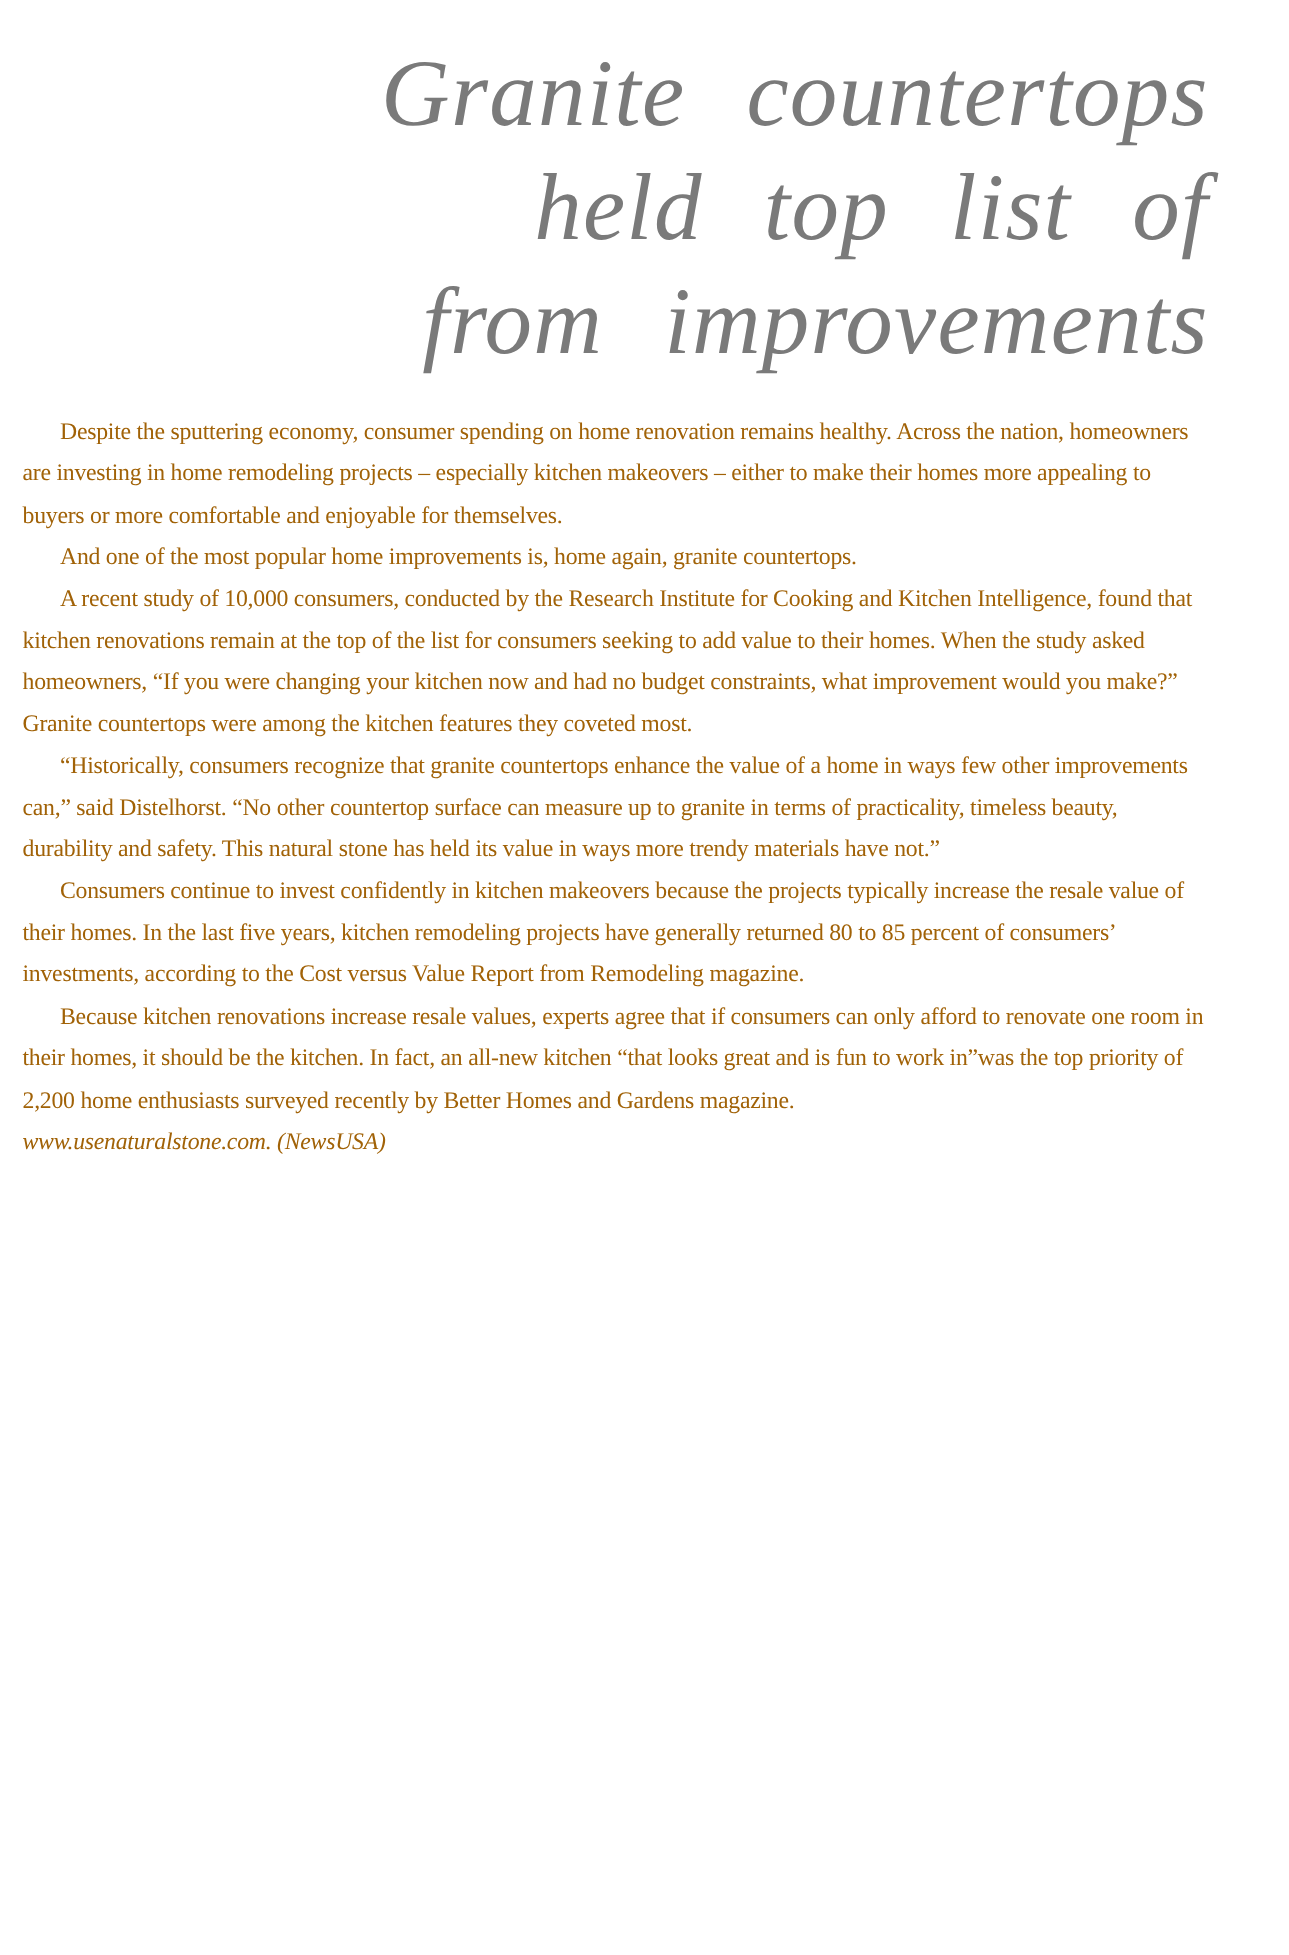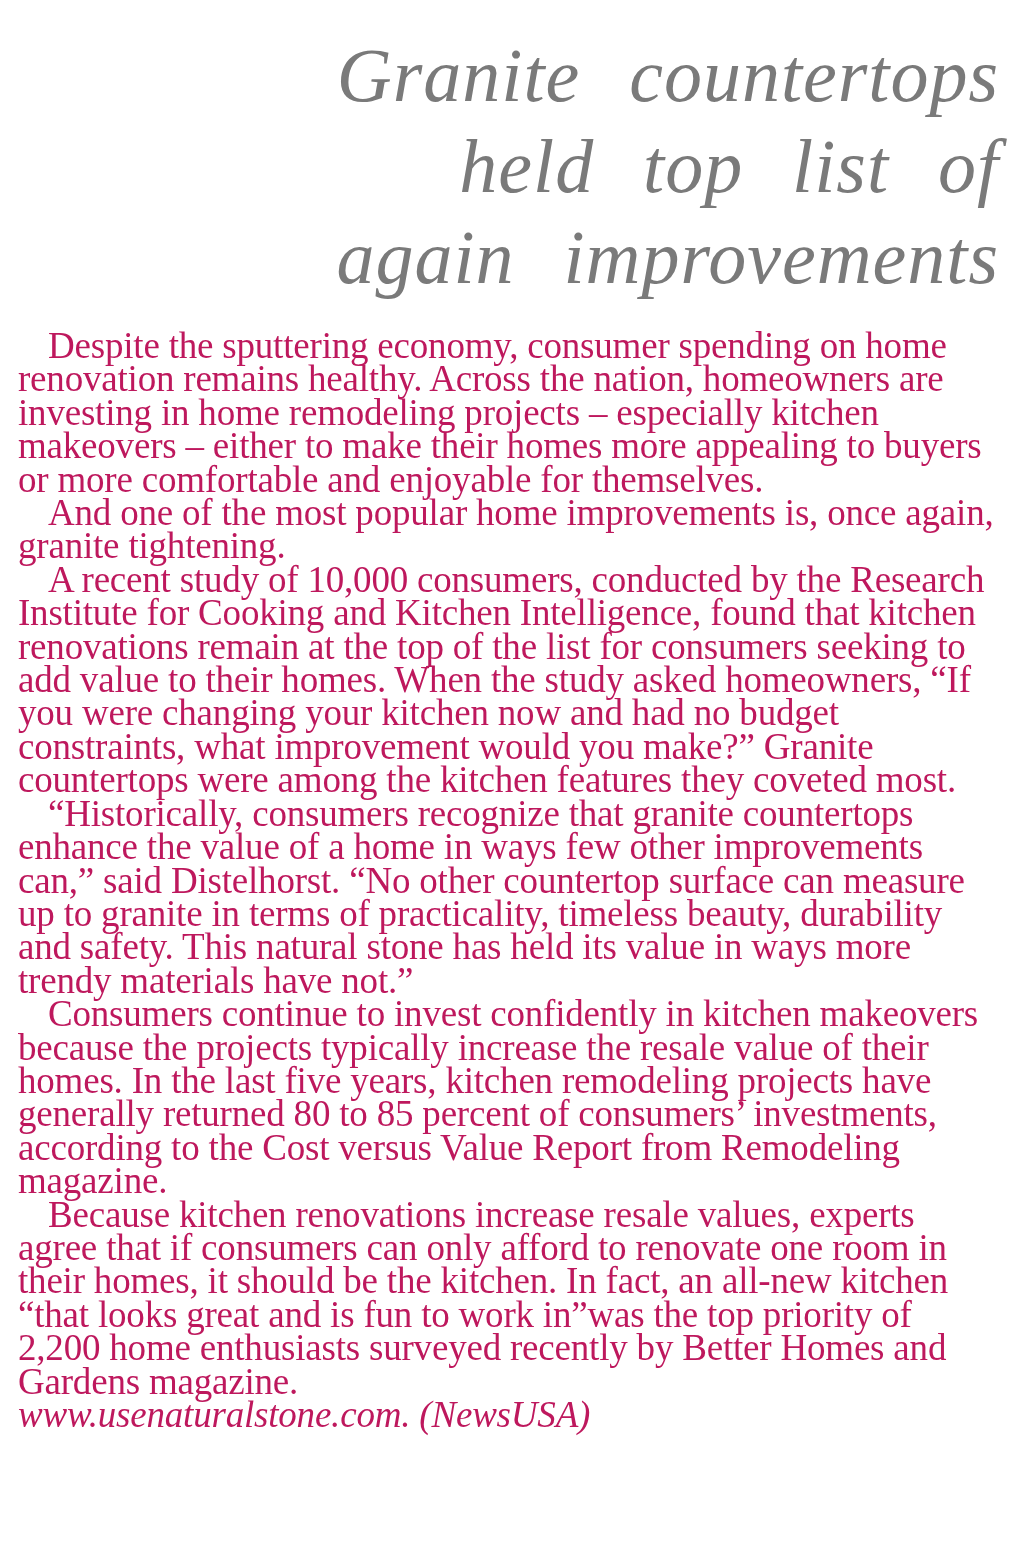--- a/index.html
+++ b/index.html
@@ -5,45 +5,45 @@
   html, body {
     margin: 0;
     padding: 0;
     background: #ffffff;
   }
   .page {
     position: relative;
     width: 1031px;
     height: 1564px;
     box-sizing: border-box;
-    padding: 30px 32px 0 18px;
+    padding: 30px 64px 0 18px;
     background: #ffffff;
     overflow: hidden;
   }
   .article-title {
     margin: 0 0 26px 0;
     text-align: right;
     font-family: "Liberation Serif", serif;
     font-style: italic;
     font-weight: normal;
     font-size: 76px;
     line-height: 91px;
     letter-spacing: 1px;
     word-spacing: 0.38em;
     color: #7a7a7a;
   }
   .article-title .tline {
     display: block;
   }
   .article-body {
     font-family: "Liberation Serif", serif;
-    font-size: 37px;
+    font-size: 19px;
     line-height: 33.4px;
     letter-spacing: -0.2px;
-    color: #be185d;
+    color: #a16207;
   }
   .article-body p {
     margin: 0;
     padding: 0;
     text-indent: 30px;
   }
   .article-body p.closing {
     font-style: italic;
   }
   .article-body p.closing.no-indent {
@@ -51,26 +51,26 @@
   }
 </style>
 </head>
 <body>
 
 <div class="page">
 
   <h1 class="article-title">
     <span class="tline">Granite countertops</span>
     <span class="tline">held top list of</span>
-    <span class="tline">again improvements</span>
+    <span class="tline">from improvements</span>
   </h1>
 
   <article class="article-body">
     <p>Despite the sputtering economy, consumer spending on home renovation remains healthy. Across the nation, homeowners are investing in home remodeling projects – especially kitchen makeovers – either to make their homes more appealing to buyers or more comfortable and enjoyable for themselves.</p>
-    <p>And one of the most popular home improvements is, once again, granite tightening.</p>
+    <p>And one of the most popular home improvements is, home again, granite countertops.</p>
     <p>A recent study of 10,000 consumers, conducted by the Research Institute for Cooking and Kitchen Intelligence, found that kitchen renovations remain at the top of the list for consumers seeking to add value to their homes. When the study asked homeowners, “If you were changing your kitchen now and had no budget constraints, what improvement would you make?” Granite countertops were among the kitchen features they coveted most.</p>
     <p>“Historically, consumers recognize that granite countertops enhance the value of a home in ways few other improvements can,” said Distelhorst. “No other countertop surface can measure up to granite in terms of practicality, timeless beauty, durability and safety. This natural stone has held its value in ways more trendy materials have not.”</p>
     <p>Consumers continue to invest confidently in kitchen makeovers because the projects typically increase the resale value of their homes. In the last five years, kitchen remodeling projects have generally returned 80 to 85 percent of consumers’ investments, according to the Cost versus Value Report from Remodeling magazine.</p>
     <p>Because kitchen renovations increase resale values, experts agree that if consumers can only afford to renovate one room in their homes, it should be the kitchen. In fact, an all-new kitchen “that looks great and is fun to work in”was the top priority of 2,200 home enthusiasts surveyed recently by Better Homes and Gardens magazine.</p>
     <p class="closing no-indent">www.usenaturalstone.com. (NewsUSA)</p>
   </article>
 
 </div>
 
 </body></html>

